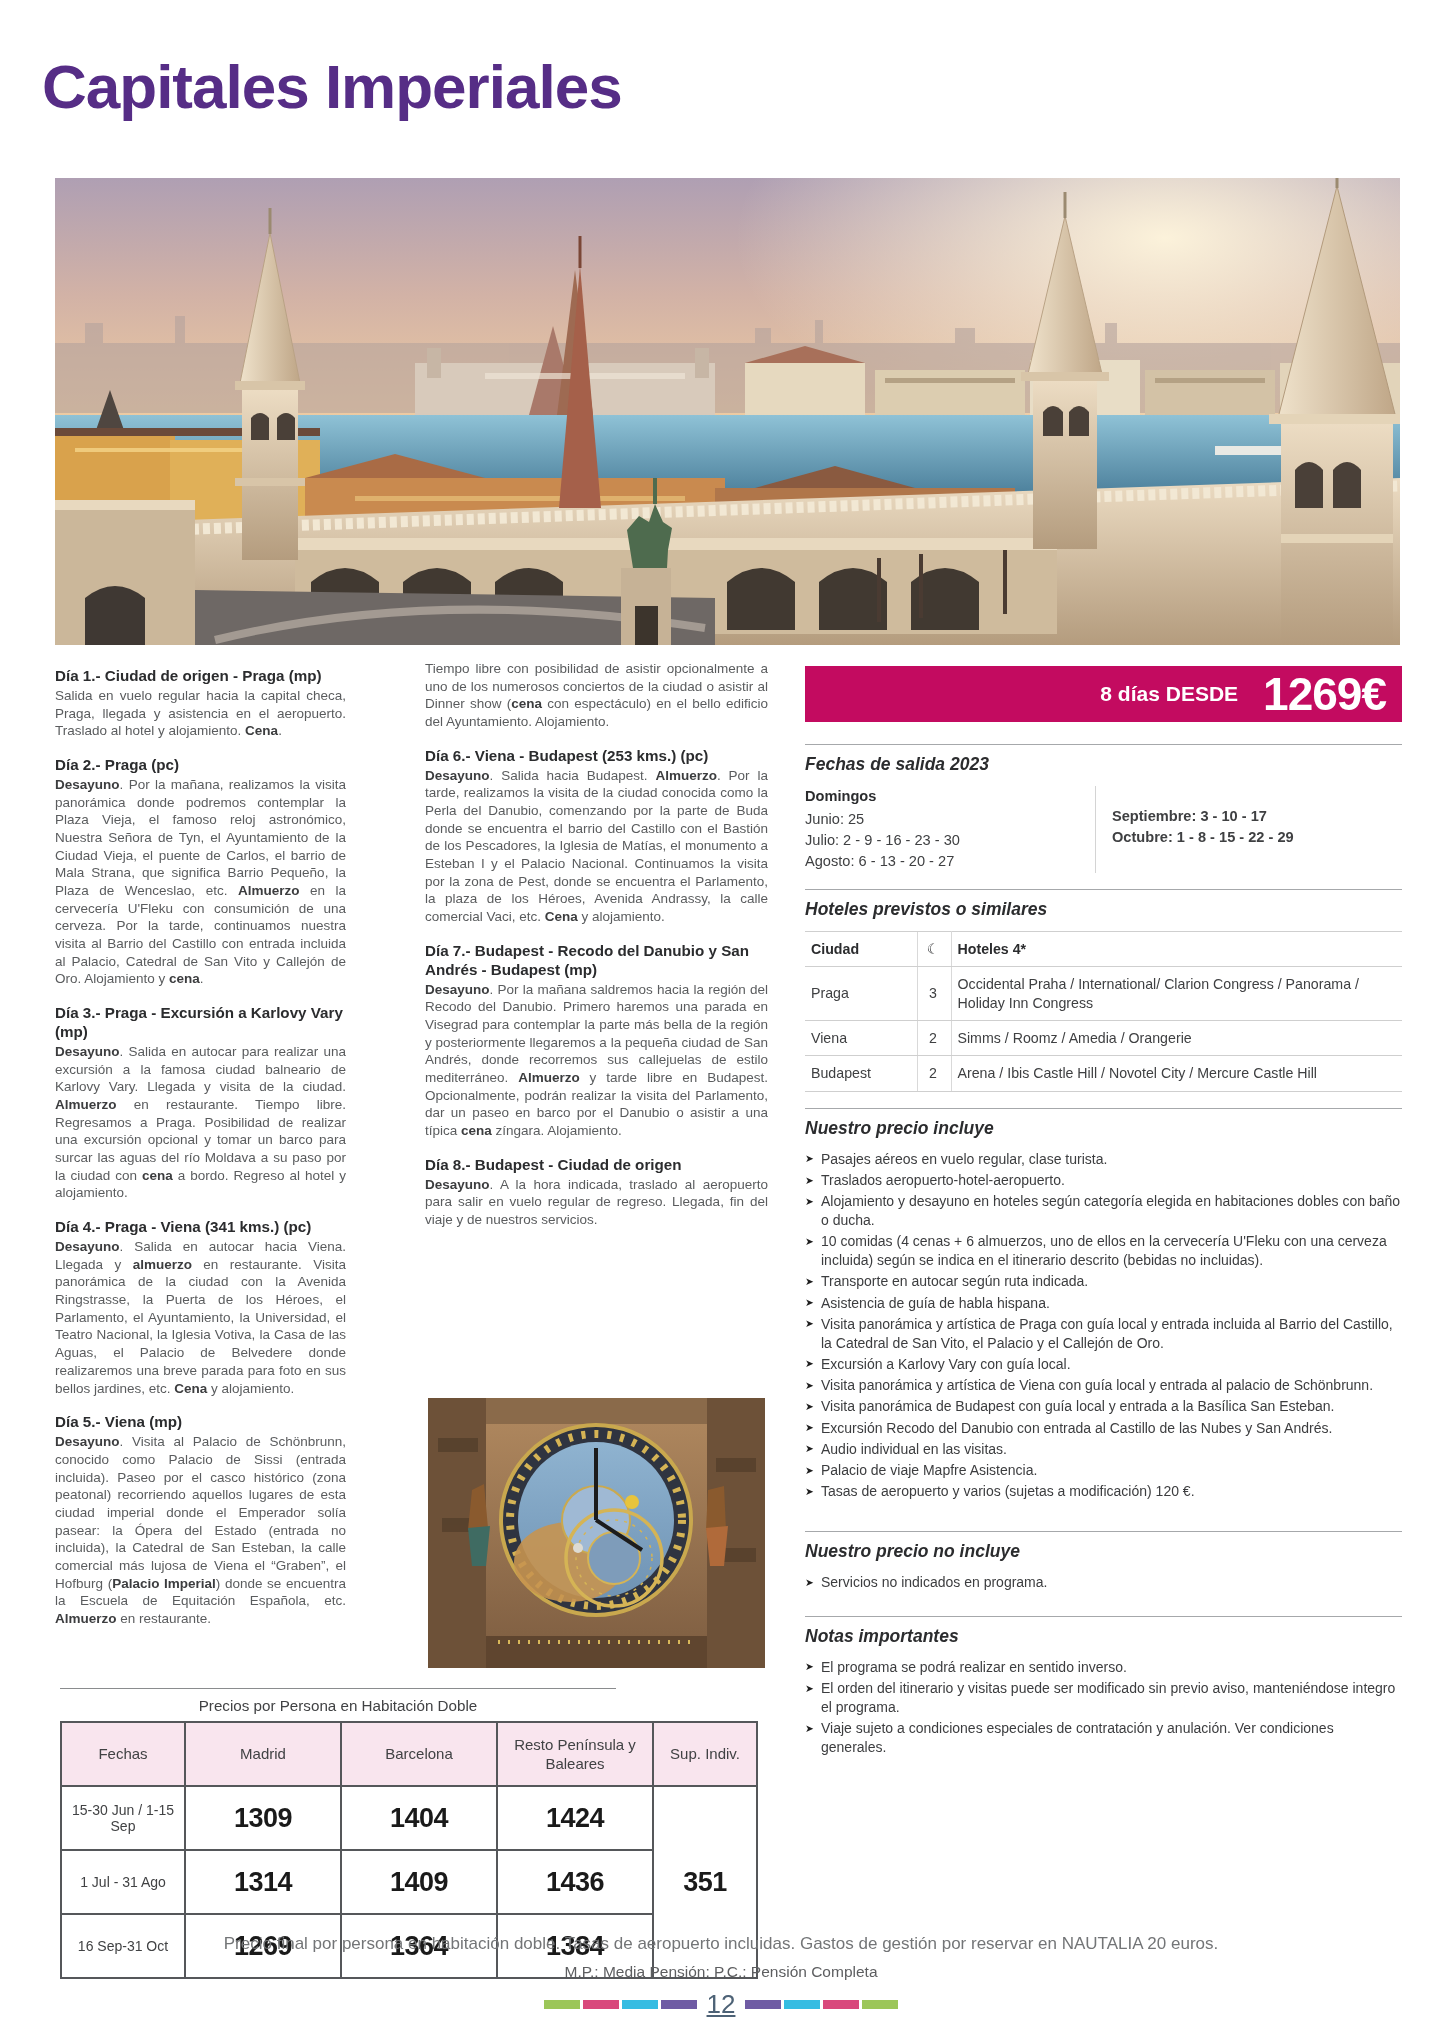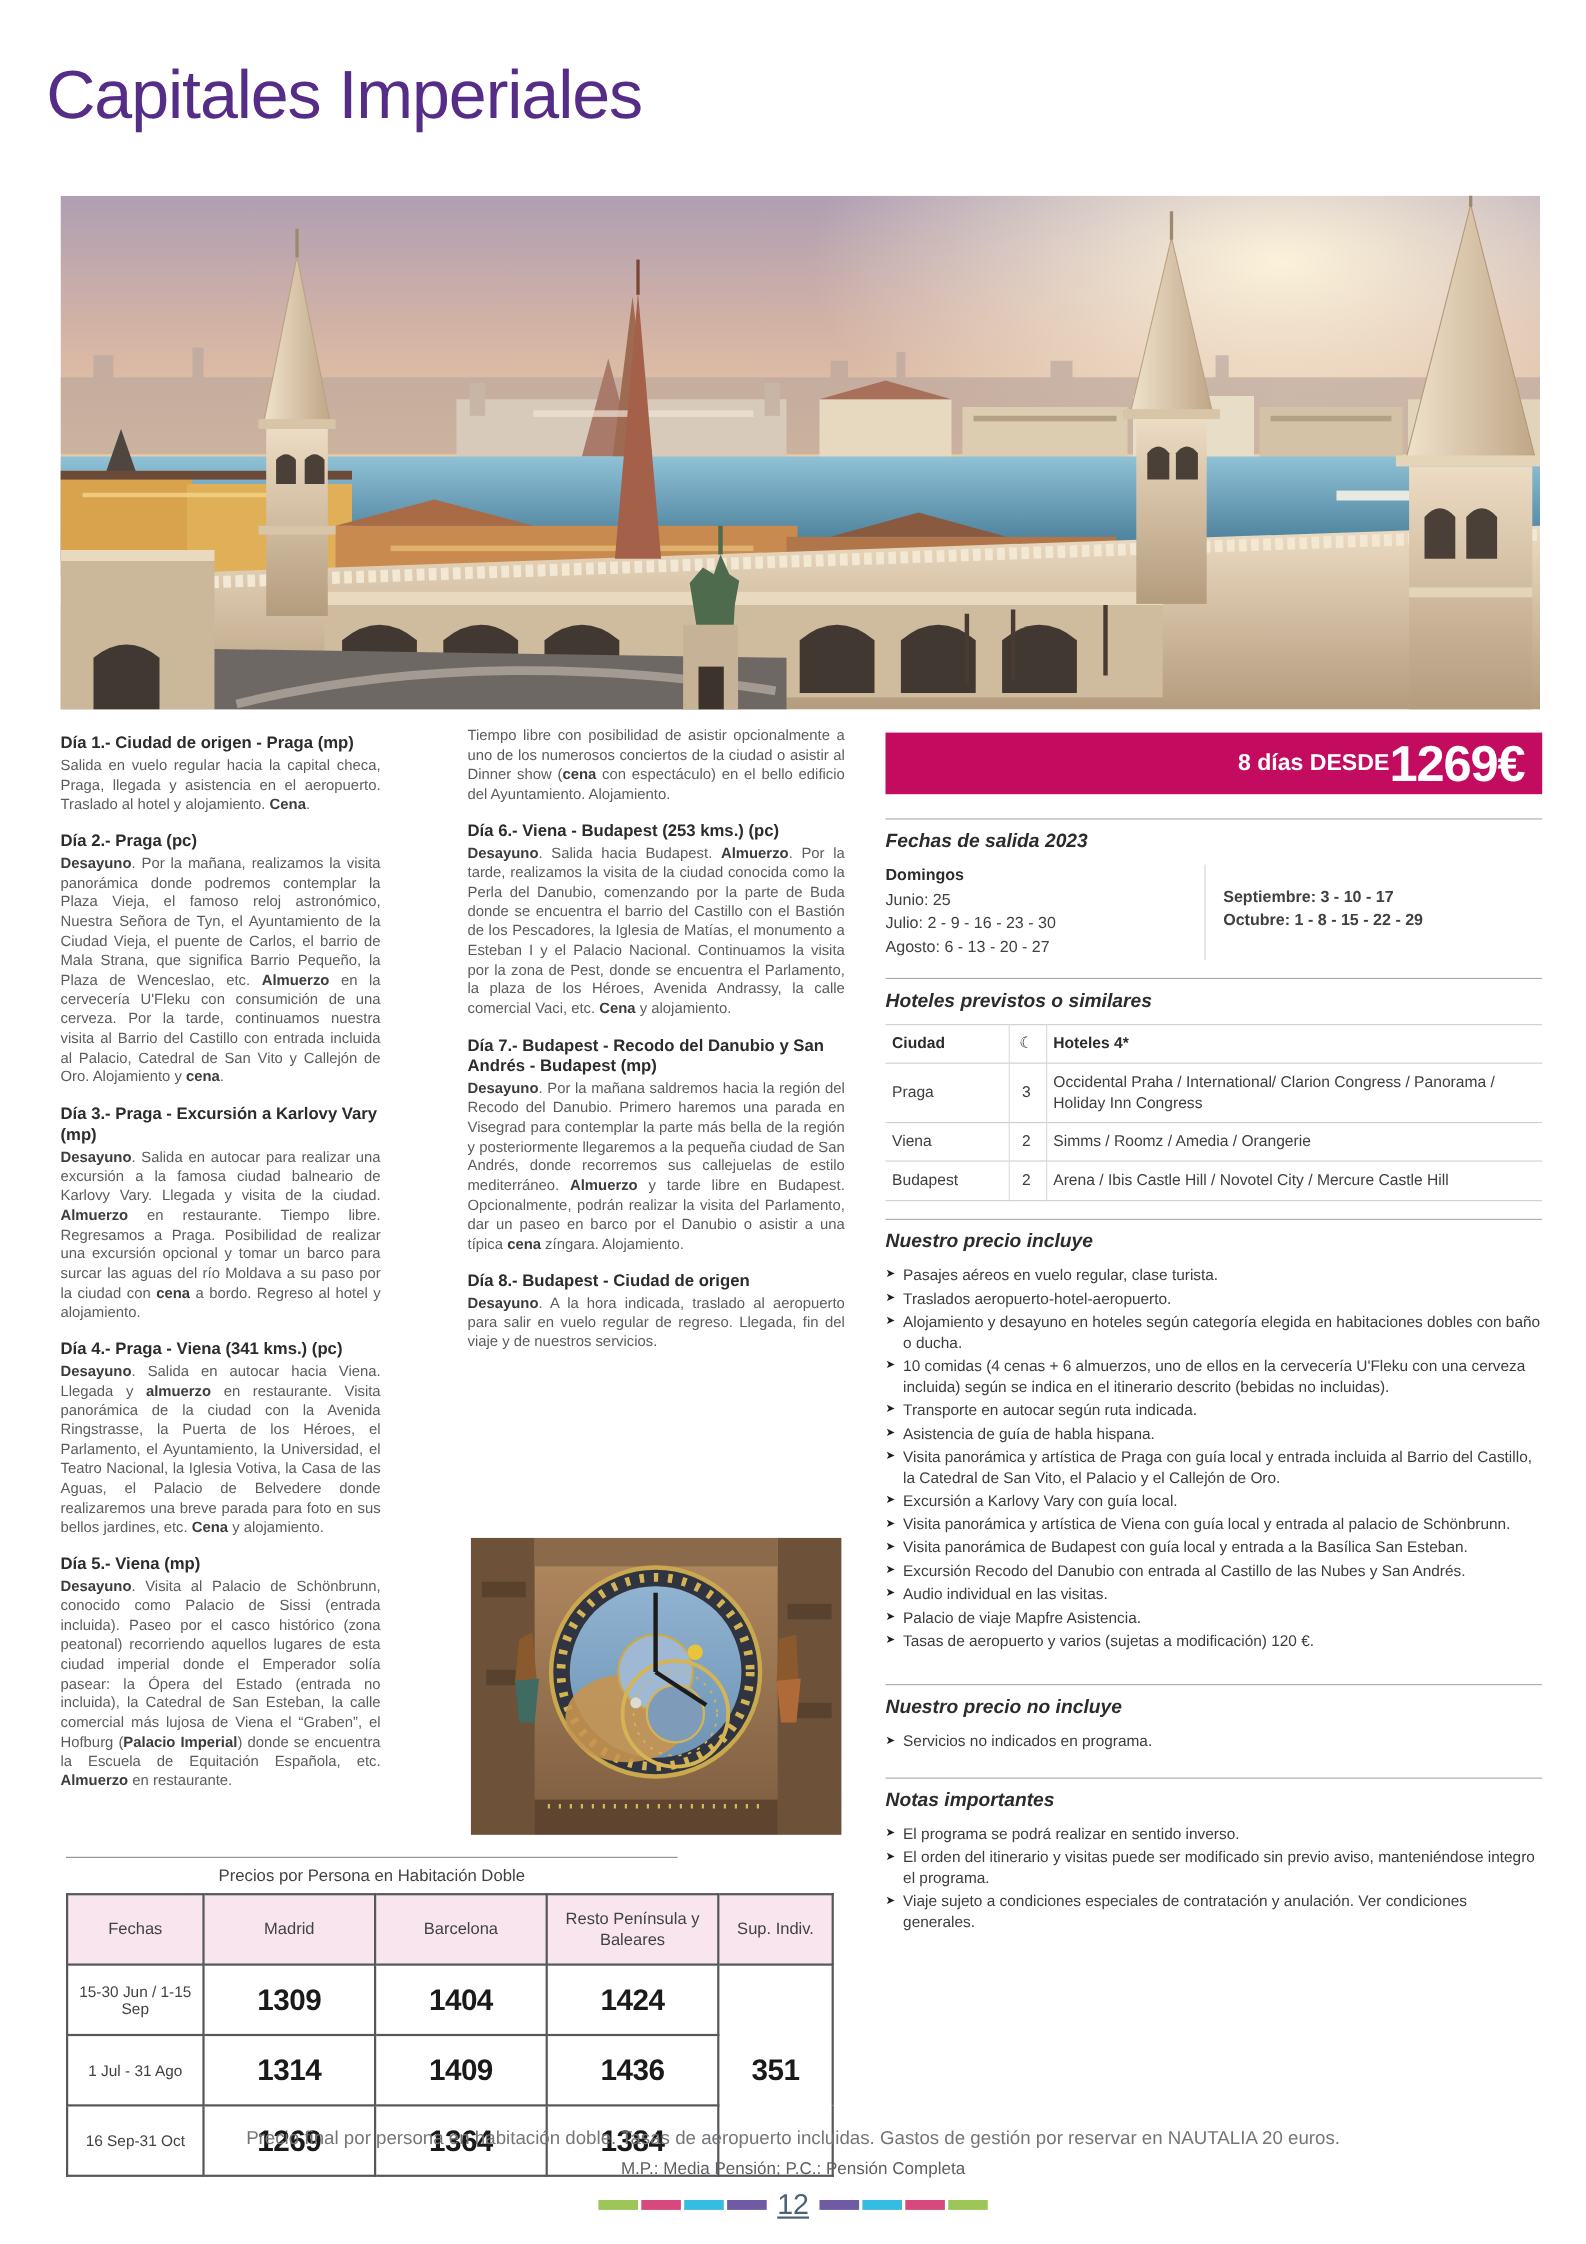--- a/index.html
+++ b/index.html
@@ -6,21 +6,21 @@
   html,body { background:#e9e9e9; }
   .page {
     position: relative; width: 1442px; height: 2040px; margin: 0 auto;
     background: #ffffff; overflow: hidden;
     font-family: "Liberation Sans", "DejaVu Sans", sans-serif;
     color: #58595b;
   }
   
   .main-title {
     position: absolute; left: 42px; top: 56px;
-    font-size: 62px; font-weight: 400; letter-spacing: -1px;
+    font-size: 62px; font-weight: 700; letter-spacing: -1px;
     color: #562d86; line-height: 1;
   }
   
   .hero { position: absolute; left: 55px; top: 178px; width: 1345px; height: 467px; }
   .hero svg { display:block; width:100%; height:100%; }
   
   .col1 { position: absolute; left: 55px;  top: 666px; width: 291px; }
   .col2 { position: absolute; left: 425px; top: 660px; width: 343px; }
   .day { margin-bottom: 15px; }
   .day h3 {
@@ -33,21 +33,21 @@
   .intro-p { margin-bottom: 15px; }
   .b { font-weight: 700; color: #3c3d3f; }
   
   .clock { position: absolute; left: 428px; top: 1398px; width: 337px; height: 270px; }
   .clock svg { display:block; width:100%; height:100%; }
   
   .rcol { position: absolute; left: 805px; top: 666px; width: 597px; }
   .banner {
     height: 56px; background: #c30b60; margin-bottom: 22px;
     display: flex; align-items: center; justify-content: flex-end;
-    gap: 0; padding-right: 16px; color: #ffffff;
+    gap: 25px; padding-right: 16px; color: #ffffff;
   }
   .banner .pre { font-size: 21px; font-weight: 700; }
   .banner .price { font-size: 46px; font-weight: 700; letter-spacing: -1px; }
   .sec-hr { border: 0; border-top: 1px solid #a6a8ab; margin: 0 0 9px 0; }
   .sec-title {
     font-style: italic; font-weight: 700; font-size: 17.5px;
     color: #2b2c2e; margin-bottom: 11px;
   }
   .sec { margin-bottom: 16px; }
   

